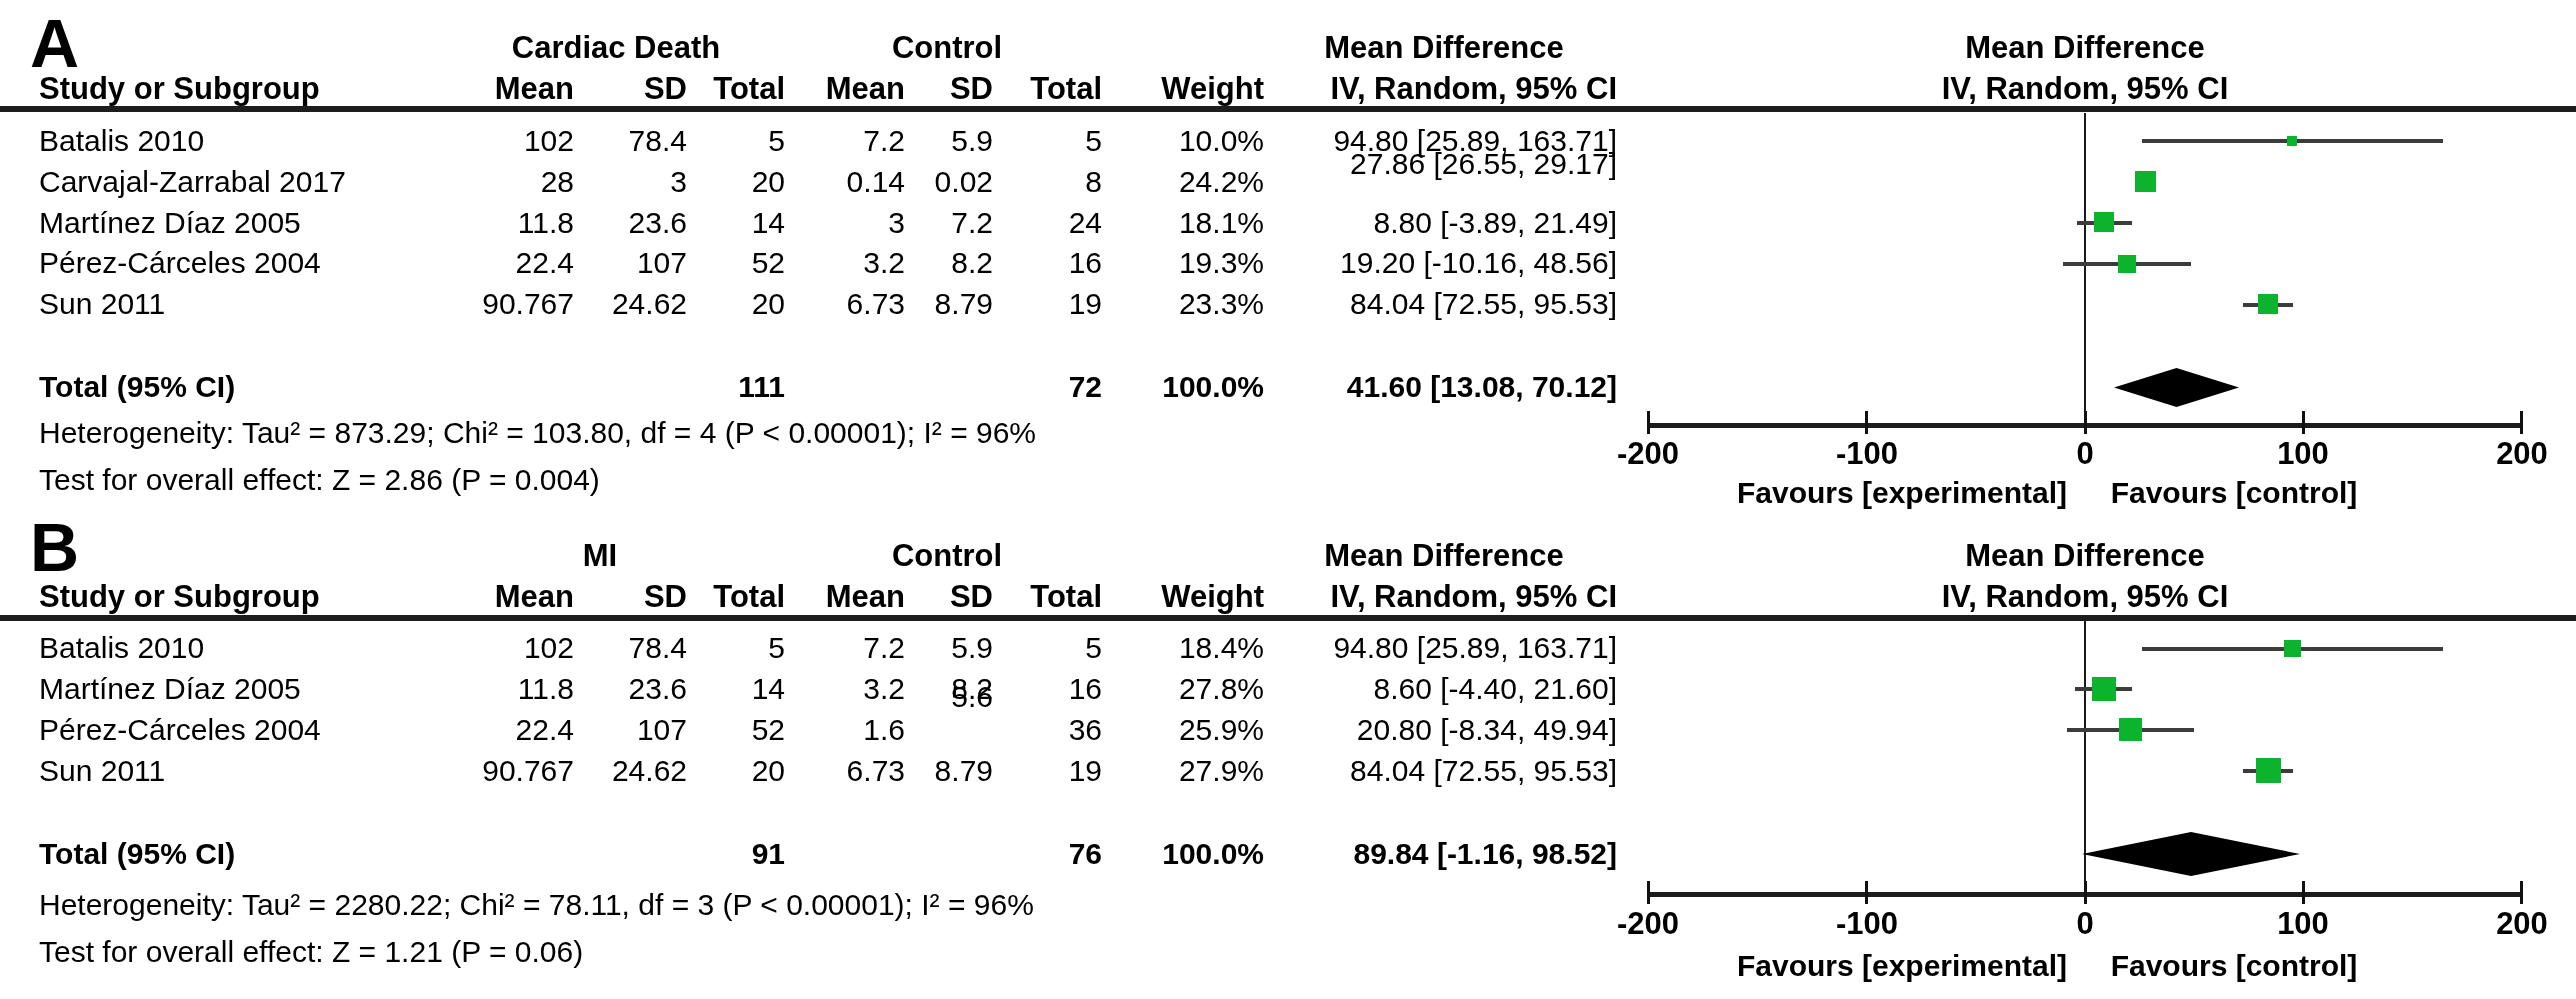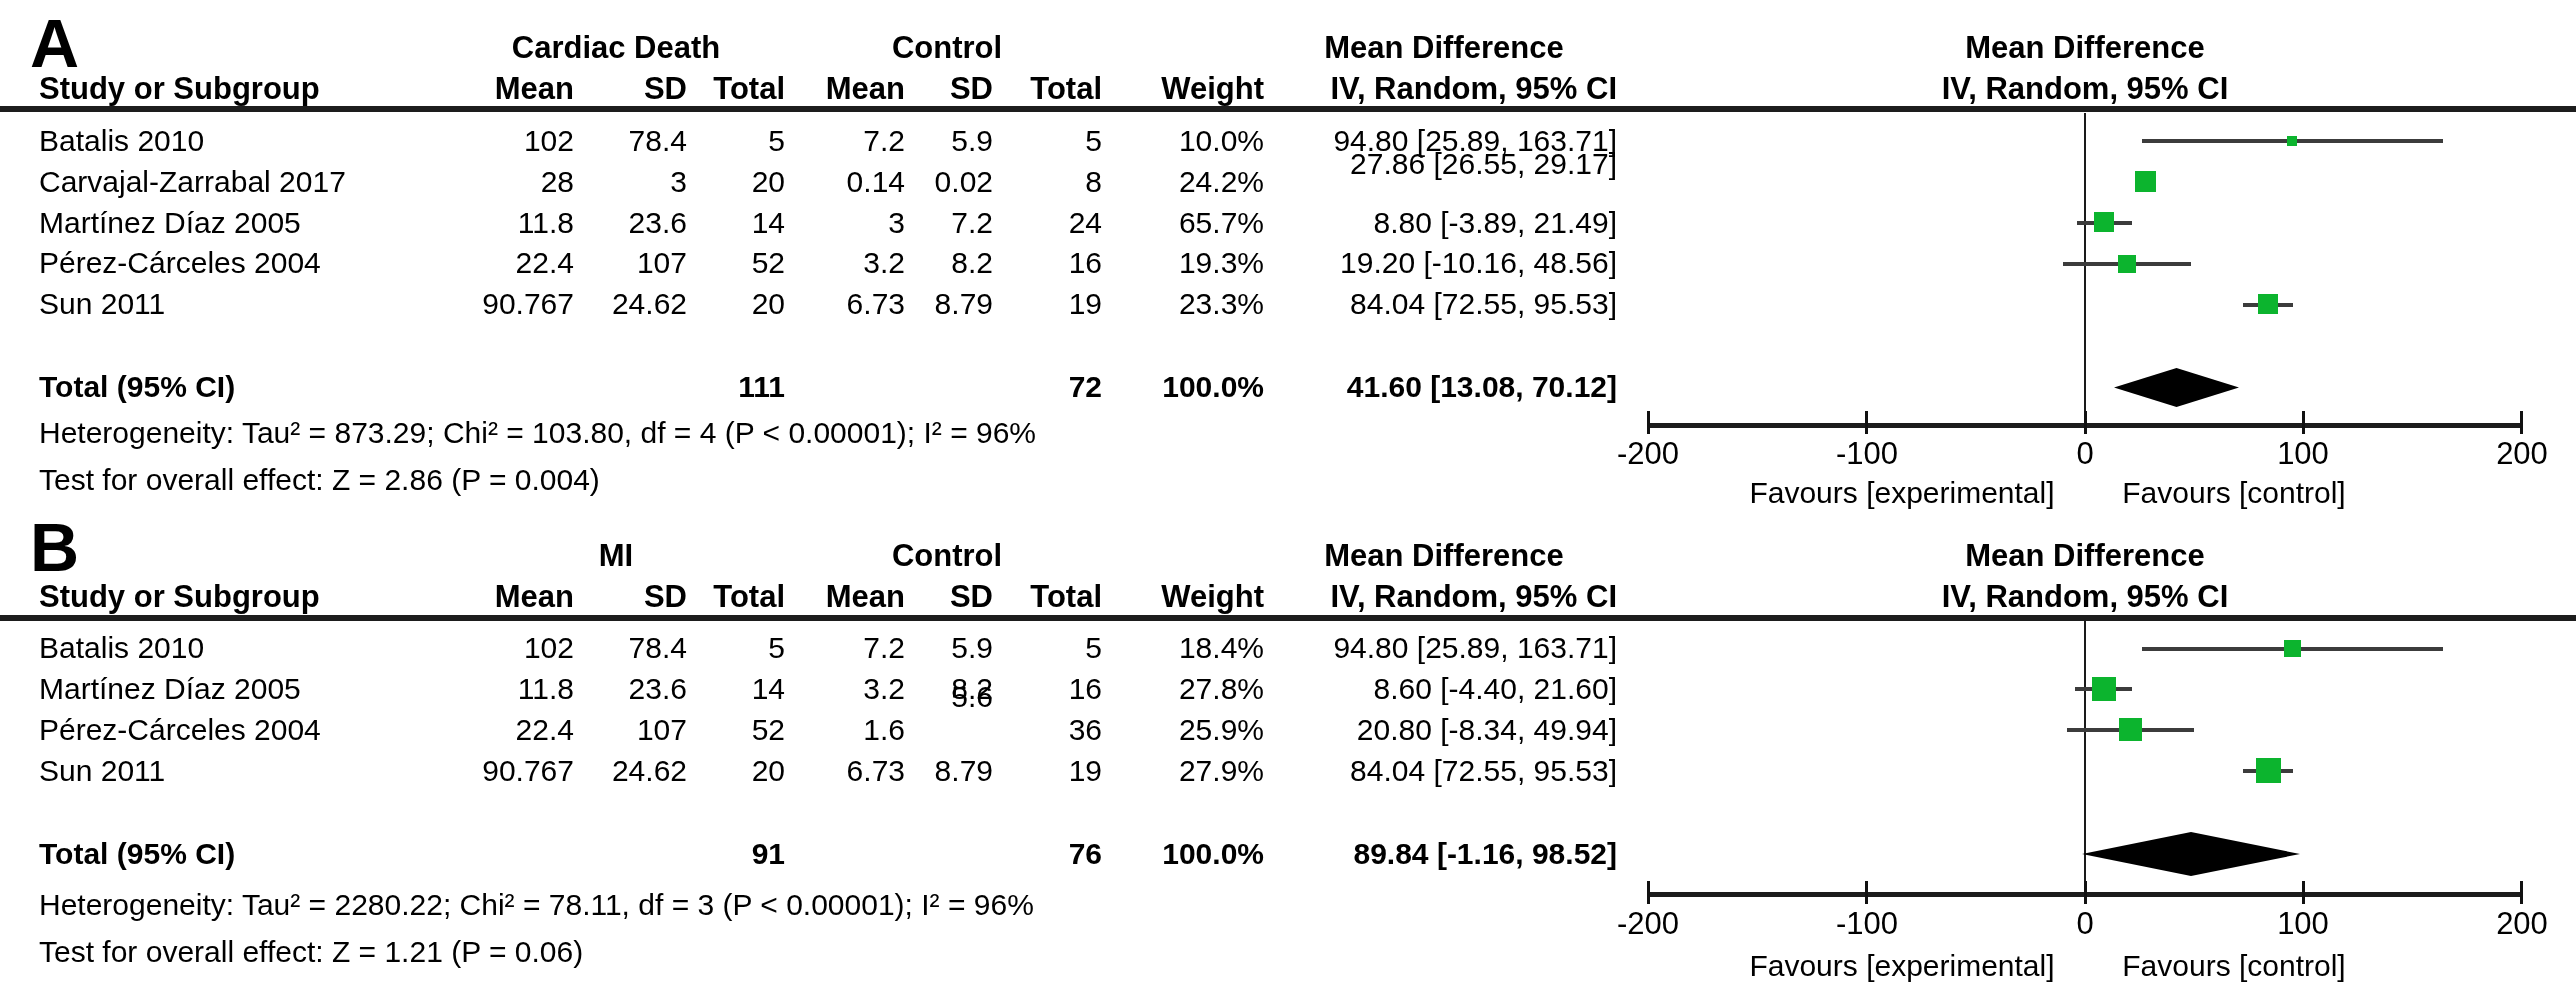--- a/index.html
+++ b/index.html
@@ -1,20 +1,20 @@
 <!DOCTYPE html>
 <html style="font-size:11.3px"><head>
 <meta charset="utf-8">
 <style>
   html,body{margin:0;padding:0;background:#fff;}
   .stage{position:relative;width:2576px;height:1000px;background:#ffffff;overflow:hidden;
          font-family:"Liberation Sans",sans-serif;color:#000;}
   .abs{position:absolute;white-space:nowrap;}
   .cy{transform:translateY(-50%);}
-  .cxy{transform:translate(-50%,-50%);}
+  .cxy{transform:translate(-50%,-50%);font-weight:bold;}
   .rt{text-align:right;}
   .plabel{font-size:68px;font-weight:bold;line-height:1;}
   .hd{font-size:31px;font-weight:bold;}
   .cell{font-size:30px;font-weight:normal;}
   .bold{font-weight:bold;}
   .rule{background:#1d1d1d;height:6.3px;left:0;width:2576px;}
   .zero{background:#1a1a1a;width:2.1px;}
   .ciline{background:#3c3c3c;height:3.5px;}
   .marker{background:#0cb42e;}
   .diamond{background:#000;clip-path:polygon(50% 0,100% 50%,50% 100%,0 50%);}
@@ -75,21 +75,21 @@
           <div class="abs cell cy rt" style="right: 959px; top: 164px;">27.86 [26.55, 29.17]</div>
         </div>
         <div>
           <div class="abs cell cy" style="left: 39px; top: 223px;">Martínez Díaz 2005</div>
           <div class="abs cell cy rt" style="right: 2002px; top: 223px;">11.8</div>
           <div class="abs cell cy rt" style="right: 1889px; top: 223px;">23.6</div>
           <div class="abs cell cy rt" style="right: 1791px; top: 223px;">14</div>
           <div class="abs cell cy rt" style="right: 1671px; top: 223px;">3</div>
           <div class="abs cell cy rt" style="right: 1583px; top: 223px;">7.2</div>
           <div class="abs cell cy rt" style="right: 1474px; top: 223px;">24</div>
-          <div class="abs cell cy rt" style="right: 1312px; top: 223px;">65.7%</div>
+          <div class="abs cell cy rt" style="right: 1312px; top: 223px;">18.1%</div>
           <div class="abs cell cy rt" style="right: 959px; top: 223px;">8.80 [-3.89, 21.49]</div>
         </div>
         <div>
           <div class="abs cell cy" style="left: 39px; top: 263px;">Pérez-Cárceles 2004</div>
           <div class="abs cell cy rt" style="right: 2002px; top: 263px;">22.4</div>
           <div class="abs cell cy rt" style="right: 1889px; top: 263px;">107</div>
           <div class="abs cell cy rt" style="right: 1791px; top: 263px;">52</div>
           <div class="abs cell cy rt" style="right: 1671px; top: 263px;">3.2</div>
           <div class="abs cell cy rt" style="right: 1583px; top: 263px;">8.2</div>
           <div class="abs cell cy rt" style="right: 1474px; top: 263px;">16</div>
@@ -143,21 +143,21 @@
         <div class="abs tick" style="left: 2520px; top: 411px; height: 23px;"></div>
         <div class="abs ticklab cxy" style="left: 2522px; top: 454px;">200</div>
       </div>
     <div class="abs fav cxy" style="left:1902px;top:493px;">Favours [experimental]</div>
     <div class="abs fav cxy" style="left:2234px;top:493px;">Favours [control]</div>
   </section>
 
   <section>
     <div class="abs plabel" style="left:30px;top:513px;">B</div>
 
-    <div class="abs hd cxy" style="left:616px;top:556px;">MI</div>
+    <div class="abs hd cxy" style="left:600px;top:556px;">MI</div>
     <div class="abs hd cxy" style="left:947px;top:556px;">Control</div>
     <div class="abs hd cxy" style="left:1444px;top:556px;">Mean Difference</div>
     <div class="abs hd cxy" style="left:2085px;top:556px;">Mean Difference</div>
 
     <div class="abs hd cy" style="left:39px;top:597px;">Study or Subgroup</div>
     <div>
         <div class="abs hd cy rt" style="right: 2002px; top: 597px;">Mean</div>
         <div class="abs hd cy rt" style="right: 1889px; top: 597px;">SD</div>
         <div class="abs hd cy rt" style="right: 1791px; top: 597px;">Total</div>
         <div class="abs hd cy rt" style="right: 1671px; top: 597px;">Mean</div>

